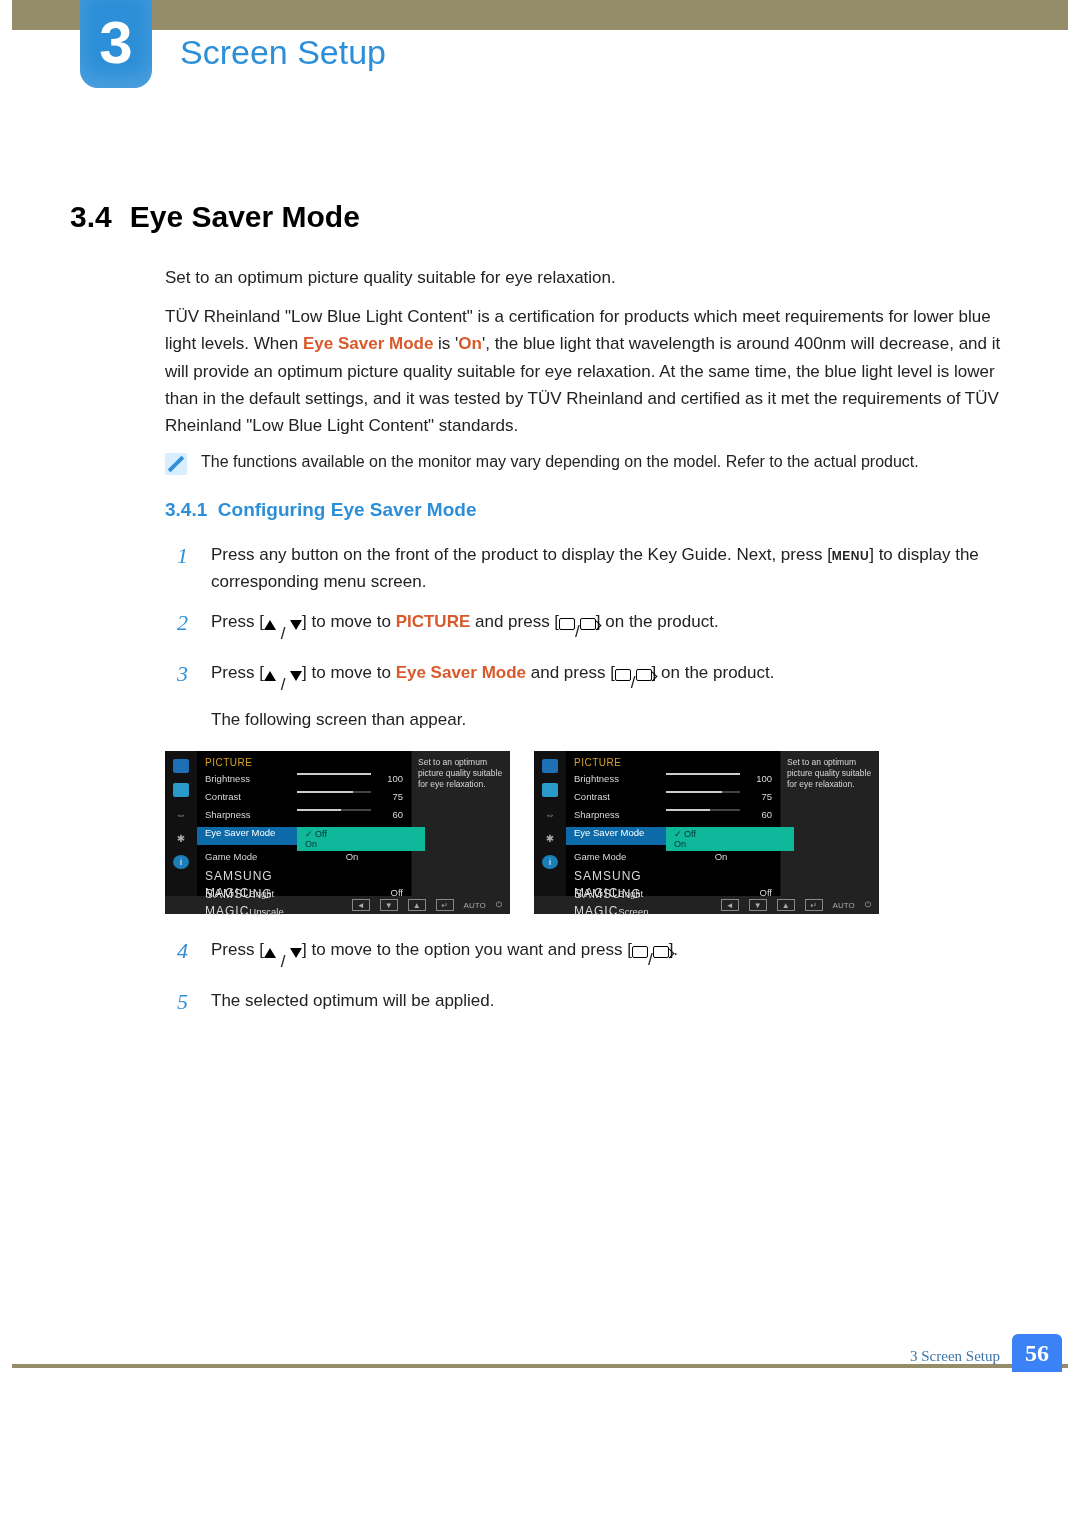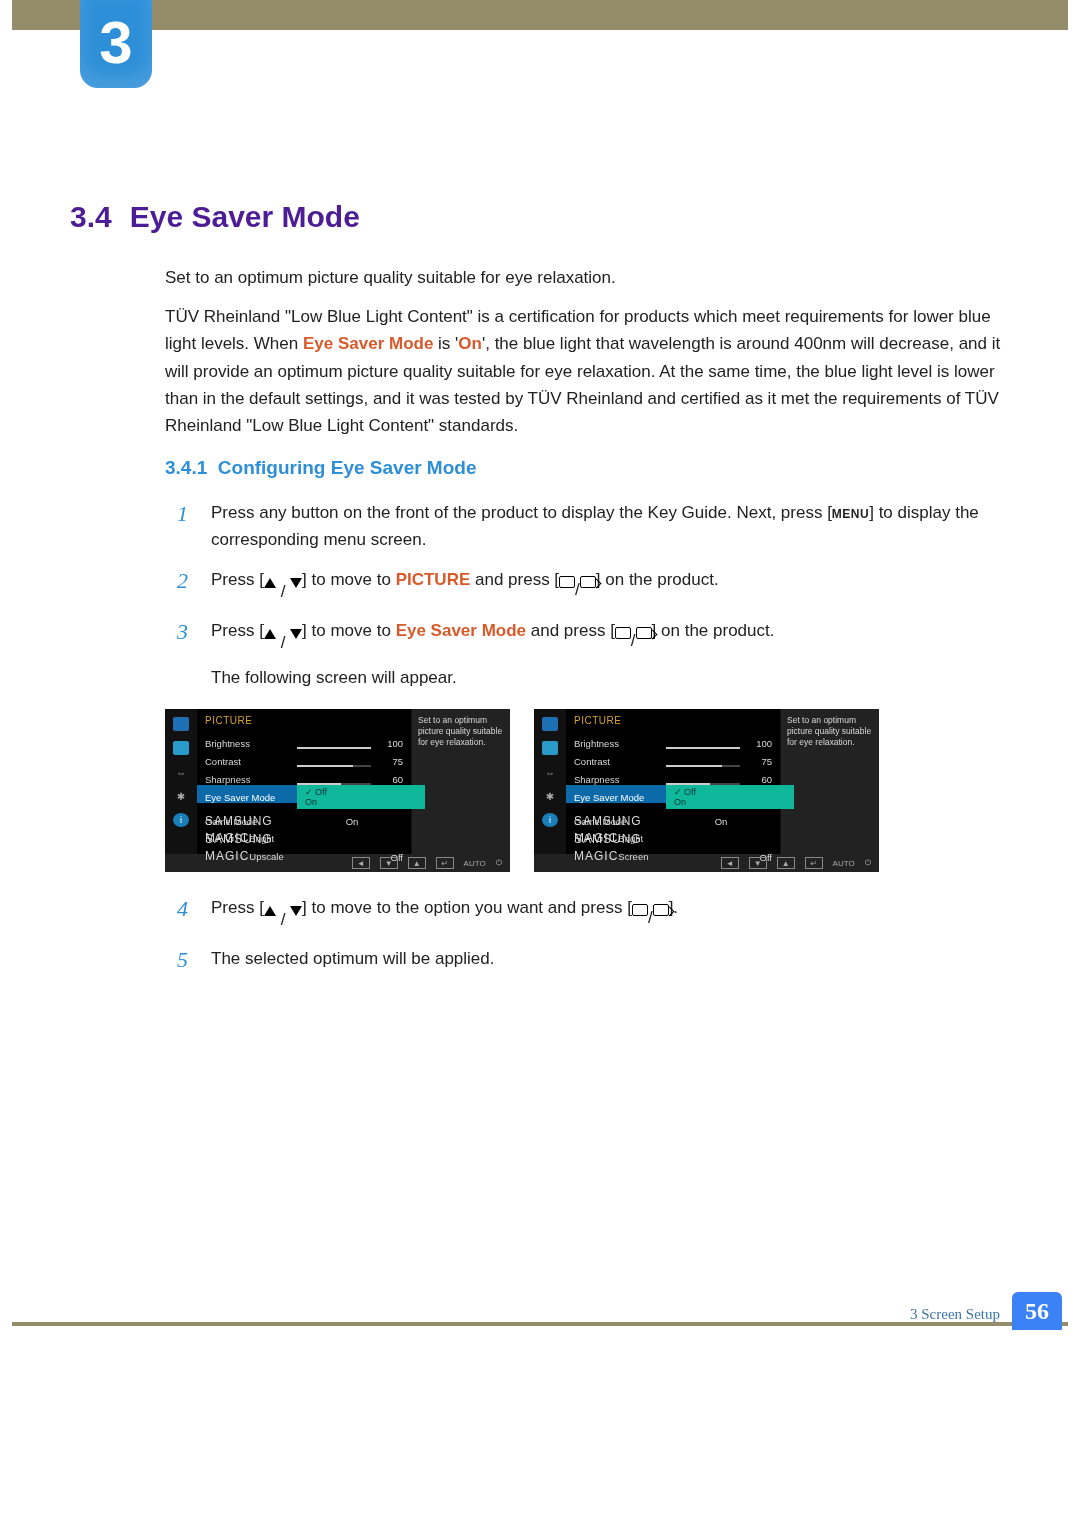--- a/index.html
+++ b/index.html
@@ -39,21 +39,21 @@
     position: absolute;
     left: 180px;
     top: 33px;
     font-size: 34px;
     color: #2d8fd8;
   }
   .content {
     padding: 120px 70px 0 70px;
   }
   .h2 {
-    color: #4c1d95;
+    color: #000000;
     font-size: 30px;
     font-weight: bold;
     margin: 0 0 30px 0;
   }
   .h2 .num { margin-right: 18px; }
   .body-text {
     font-size: 17px;
     line-height: 1.6;
     color: #222;
     padding-left: 95px;
@@ -137,21 +137,21 @@
     width:32px; background:#111; display:flex; flex-direction:column; align-items:center; padding-top:8px; gap:10px;
   }
   .osd-side .ic { width:16px; height:14px; border-radius:2px; display:flex; align-items:center; justify-content:center;}
   .ic.monitor { background:#1f6fb5; }
   .ic.list { background:#2a9ac9; }
   .ic.arrows { color:#aaa; }
   .ic.gear { color:#aaa; }
   .ic.info { background:#1a7fb8; border-radius:50%; color:#fff; font-size:9px;}
   .osd-main { flex:1; padding:6px 0 0 0; }
   .osd-title { color:#d6a32a; font-size:10px; padding:0 8px 5px; letter-spacing:0.5px;}
-  .osd-item { display:flex; align-items:flex-end; height:18px; padding:0 8px; }
+  .osd-item { display:flex; align-items:flex-start; height:18px; padding:0 8px; }
   .osd-item .lbl { width:92px; font-size:9.5px;}
   .osd-item .bar { flex:1; height:2px; background:#444; position:relative; margin-right:6px;}
   .osd-item .bar .fill{ position:absolute; left:0; top:0; height:100%; background:#ccc;}
   .osd-item .val { width:26px; text-align:right; font-size:9.5px;}
   .osd-item.sel { background:#0d6aa8; color:#fff;}
   .osd-item.sel .lbl{ color:#fff;}
   .osd-sub { background:#0cc8a8; color:#033; padding:2px 8px; font-size:9px; position:relative; left:100px; width:112px; margin-top:-18px;}
   .osd-sub.dropdown{ background:#10b89b;}
   .osd-sub .check::before{content:"✓ "; }
   .osd-right { width:86px; background:#222; font-size:8.5px; padding:6px; line-height:1.3; border-left:1px solid #111;}
@@ -178,47 +178,56 @@
     display:flex; align-items:center; justify-content:center;
     border-top-left-radius:6px; border-top-right-radius:6px;
   }
 </style>
 </head>
 <body>
 
 <div class="topbar"></div>
 <div class="tabhdr">
   <div class="tab-badge">3</div>
+  <div class="chapter-title">Screen Setup</div>
 </div>
 
 <div class="content">
   <div class="h2">
     <span class="num">3.4</span><span>Eye Saver Mode</span>
   </div>
 
   <div class="body-text">Set to an optimum picture quality suitable for eye relaxation.</div>
   <div class="body-text">
     <span>TÜV Rheinland "Low Blue Light Content" is a certification for products which meet requirements for lower blue light levels. When </span><span class="highlight">Eye Saver Mode</span><span> is '</span><span class="highlight">On</span><span>', the blue light that wavelength is around 400nm will decrease, and it will provide an optimum picture quality suitable for eye relaxation. At the same time, the blue light level is lower than in the default settings, and it was tested by TÜV Rheinland and certified as it met the requirements of TÜV Rheinland "Low Blue Light Content" standards.</span>
   </div>
 
+  <div class="note-row">
+    <div class="note-icon">
+      <svg viewBox="0 0 24 24">
+          <path d="M3 18 L18 3 L21 6 L6 21 Z" fill="#2d8fd8"></path>
+        </svg>
+    </div>
+    <div>The functions available on the monitor may vary depending on the model. Refer to the actual product.</div>
+  </div>
 
   <div class="h3">
     <span>3.4.1</span>&nbsp;&nbsp;<span>Configuring Eye Saver Mode</span>
   </div>
 
   <ol class="steps">
     <li>
       <span>Press any button on the front of the product to display the Key Guide. Next, press [</span><span class="menu-label">MENU</span><span>] to display the corresponding menu screen.</span>
     </li>
     <li>
       <span>Press [</span><span class="inline-icon"><span class="tri up"></span>&nbsp;/&nbsp;<span class="tri down"></span></span><span>] to move to </span><span class="highlight">PICTURE</span><span> and press [</span><span class="inline-icon"><span class="box-icon"></span>/<span class="box-icon enter"></span></span><span>] on the product.</span>
     </li>
     <li>
       <span>Press [</span><span class="inline-icon"><span class="tri up"></span>&nbsp;/&nbsp;<span class="tri down"></span></span><span>] to move to </span><span class="highlight">Eye Saver Mode</span><span> and press [</span><span class="inline-icon"><span class="box-icon"></span>/<span class="box-icon enter"></span></span><span>] on the product.</span>
-      <div style="margin-top:8px">The following screen will appear.</div>
+      <div style="margin-top:8px">The following screen than appear.</div>
     </li>
   </ol>
 
   <div class="osd-row">
 
     <div class="osd">
       <div class="osd-body">
         <div class="osd-side">
           <div class="ic monitor"></div>
           <div class="ic list"></div>

